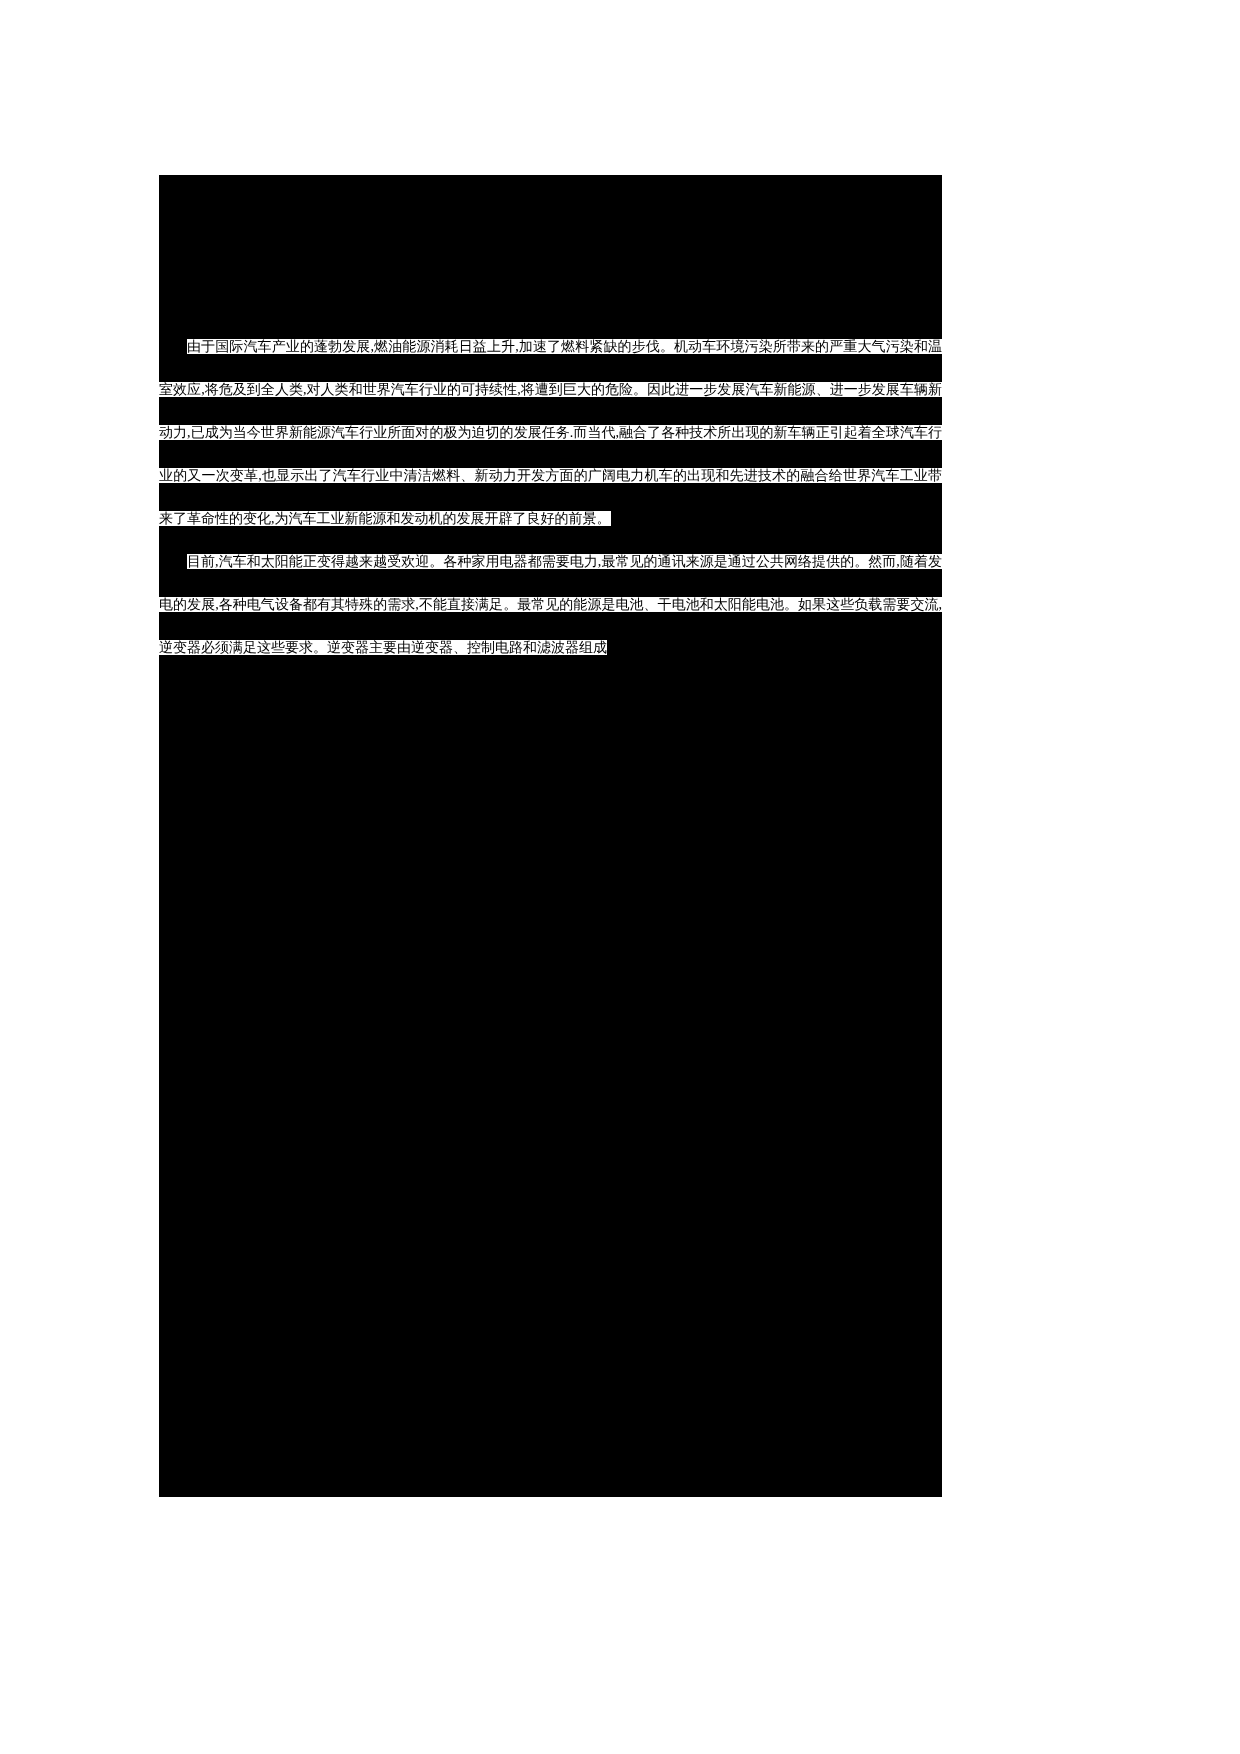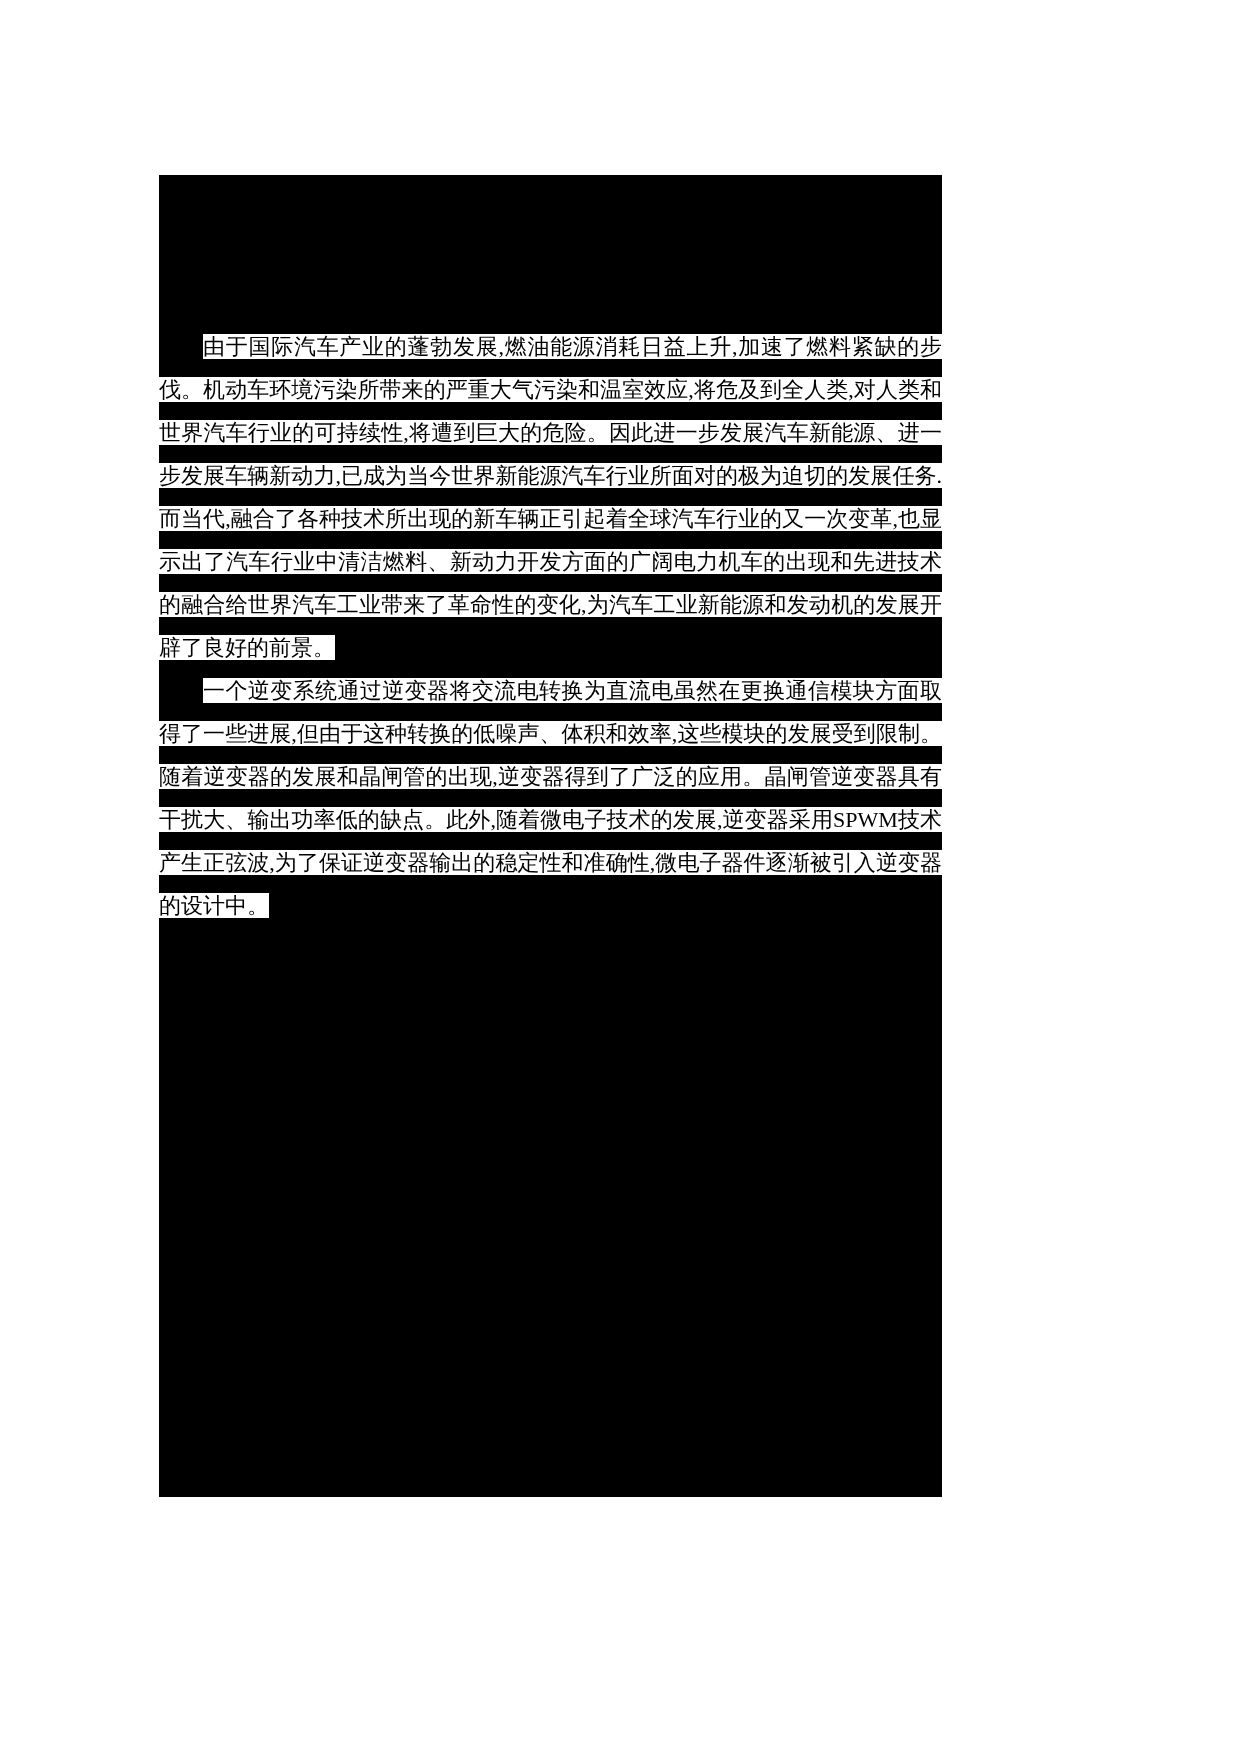--- a/index.html
+++ b/index.html
@@ -30,21 +30,21 @@
     position: absolute;
     left: 0;
     top: 0;
     width: 783px;
     padding: 0;
   }
   .para {
     margin: 0;
     color: #ffffff;
     font-family: "Liberation Serif", serif;
-    font-size: 22px;
+    font-size: 14px;
     line-height: 43px;
     text-align: justify;
     text-justify: inter-ideograph;
     text-indent: 2em;
     word-break: break-all;
   }
   .para span.run {
     background: #ffffff;
     color: #000000;
     box-decoration-break: clone;
@@ -59,17 +59,17 @@
   }
 </style>
 </head>
 <body>
 
 <div class="page">
   <div class="doc-block">
     <div class="doc-body">
       <div class="spacer-top"></div>
       <p class="para"><span class="run">由于国际汽车产业的蓬勃发展,燃油能源消耗日益上升,加速了燃料紧缺的步伐。机动车环境污染所带来的严重大气污染和温室效应,将危及到全人类,对人类和世界汽车行业的可持续性,将遭到巨大的危险。因此进一步发展汽车新能源、进一步发展车辆新动力,已成为当今世界新能源汽车行业所面对的极为迫切的发展任务.而当代,融合了各种技术所出现的新车辆正引起着全球汽车行业的又一次变革,也显示出了汽车行业中清洁燃料、新动力开发方面的广阔电力机车的出现和先进技术的融合给世界汽车工业带来了革命性的变化,为汽车工业新能源和发动机的发展开辟了良好的前景。</span></p>
-      <p class="para"><span class="run">一个逆变系统通过逆变器将交流电转换为直流电虽然在更换通信模块方面取得了一些进展,但由于这种转换的低噪声、体积和效率,这些模块的发展受到限制。随着逆变器的发展和晶闸管的出现,逆变器得到了广泛的应用。晶闸管逆变器具有干扰大、输出功率低的缺点。此外,随着微电子技术的发展,逆变器采用SPWM技术产生正弦波,为了保证逆变器输出的稳定性和准确性,微电子器件逐渐被引入逆变器的设计中。</span></p>
+      <p class="para"><span class="run">目前,汽车和太阳能正变得越来越受欢迎。各种家用电器都需要电力,最常见的通讯来源是通过公共网络提供的。然而,随着发电的发展,各种电气设备都有其特殊的需求,不能直接满足。最常见的能源是电池、干电池和太阳能电池。如果这些负载需要交流,逆变器必须满足这些要求。逆变器主要由逆变器、控制电路和滤波器组成</span></p>
       <div class="spacer-bottom"></div>
     </div>
   </div>
 </div>
 
 </body></html>

